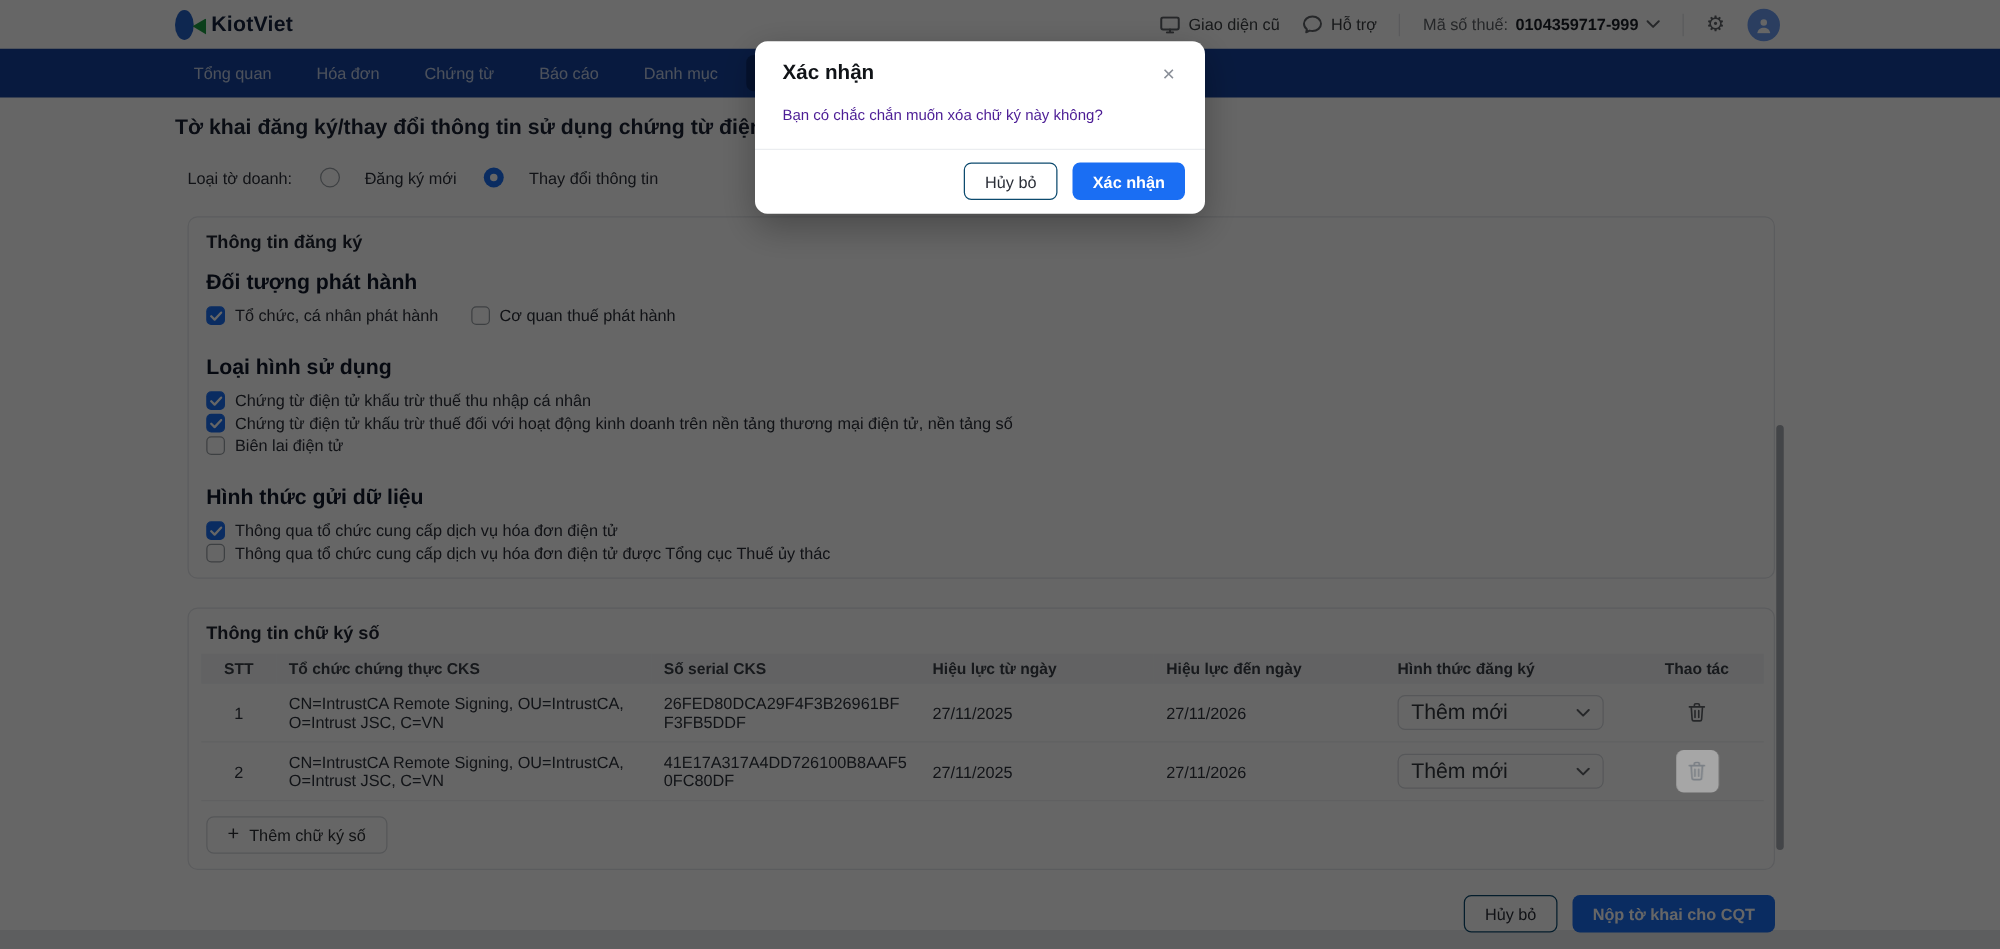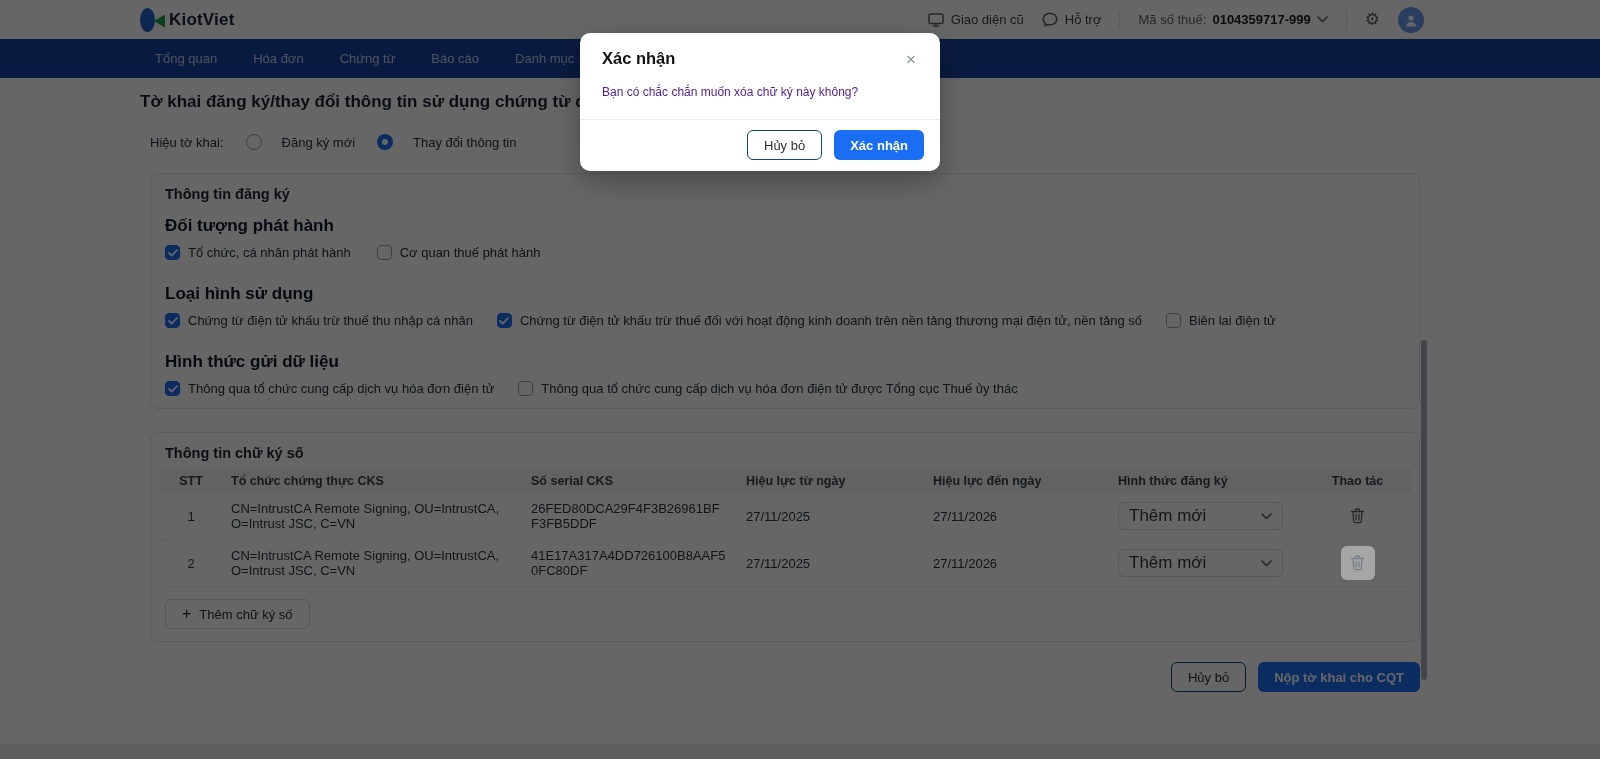--- a/index.html
+++ b/index.html
@@ -51,21 +51,21 @@
     background:#fff; position:relative; flex:0 0 auto; }
   .radio.on{ border:none; background:var(--primary); }
   .radio.on::after{ content:""; position:absolute; left:5px; top:5px; width:6px; height:6px;
     border-radius:50%; background:#fff; }
 
   .card{ width:1270px; margin:23px 0 0 150px; border:1px solid var(--line);
     border-radius:8px; padding:10px 10px 12px 10px; }
   .card-title{ font-size:14.5px; font-weight:700; color:#1f2430; padding:2px 0 0 4px; }
   .group-label{ font-size:17px; font-weight:700; color:#0f172a; margin:14px 0 0 4px; }
   .opts-row{ display:flex; gap:26px; margin:9px 0 0 4px; }
-  .opts-col{ display:flex; flex-direction:row; gap:24px; margin:9px 0 0 4px; }
+  .opts-col{ display:flex; flex-direction:column; gap:3px; margin:9px 0 0 4px; }
   .chk{ display:flex; align-items:center; gap:8px; font-size:13px; color:#2b2f38; cursor:pointer; }
   .box{ width:15px; height:15px; border-radius:4px; border:1.5px solid #9aa0a6;
     background:#fff; display:flex; align-items:center; justify-content:center; flex:0 0 auto; }
   .box svg{ display:none; }
   .box.on{ background:var(--primary); border-color:var(--primary); }
   .box.on svg{ display:block; }
   .group-spacer{ height:10px; }
 
   
   table{ width:1250px; border-collapse:collapse; margin-top:8px; table-layout:fixed; }
@@ -94,21 +94,21 @@
   .btn{ height:30px; border-radius:6px; font-size:13px; font-family:inherit;
     cursor:pointer; padding:0 16px; }
   .btn-outline{ background:#fff; border:1px solid #0c4a6e; color:#2b2f38; }
   .btn-primary{ background:var(--primary); border:none; color:#fff; font-weight:600; }
 
   .scroll-thumb{ position:absolute; left:1421px; top:340px; width:6px; height:340px;
     border-radius:3px; background:#a9adb3; }
 
   
   .overlay{ position:fixed; inset:0; background:rgba(0,0,0,.60); z-index:50; }
-  .modal{ position:fixed; left:580px; top:33px; width:360px; z-index:60;
+  .modal{ position:fixed; left:604px; top:33px; width:360px; z-index:60;
     background:#fff; border-radius:10px; box-shadow:0 10px 30px rgba(0,0,0,.3); }
   .modal-header{ padding:16px 22px 0 22px; display:flex; align-items:flex-start; }
   .modal-title{ font-size:16.5px; font-weight:700; color:#101317; }
   .modal-close{ margin-left:auto; background:none; border:none; cursor:pointer;
     font-size:17px; color:#8a8f98; line-height:1; padding:2px; }
   .modal-body{ padding:15px 22px 20px 22px; font-size:12px; color:#4c1d95; }
   .modal-footer{ border-top:1px solid #ebedf0; padding:10px 16px 11px 16px;
     display:flex; justify-content:flex-end; gap:12px; }
 </style>
 </head>
@@ -163,21 +163,21 @@
     <span class="nav-item">Chứng từ</span>
     <span class="nav-item">Báo cáo</span>
     <span class="nav-item">Danh mục</span>
     <span class="nav-item active">Tờ khai</span>
   </nav>
 
   <main class="content">
     <h1 class="page-title">Tờ khai đăng ký/thay đổi thông tin sử dụng chứng từ điện tử</h1>
 
     <div class="type-row">
-      <span>Hiệu tờ khai:</span>
+      <span>Loại tờ doanh:</span>
       <label class="radio-opt">
         <span class="radio"></span>
         <span>Đăng ký mới</span>
       </label>
       <label class="radio-opt">
         <span class="radio on"></span>
         <span>Thay đổi thông tin</span>
       </label>
     </div>
 

